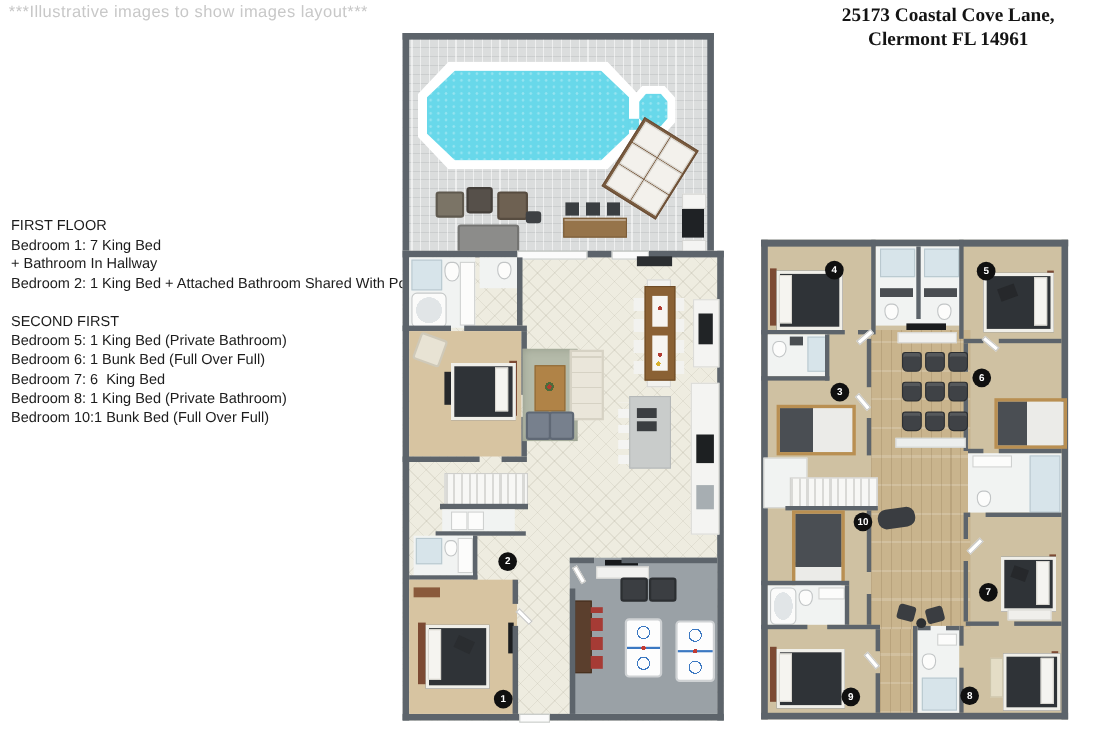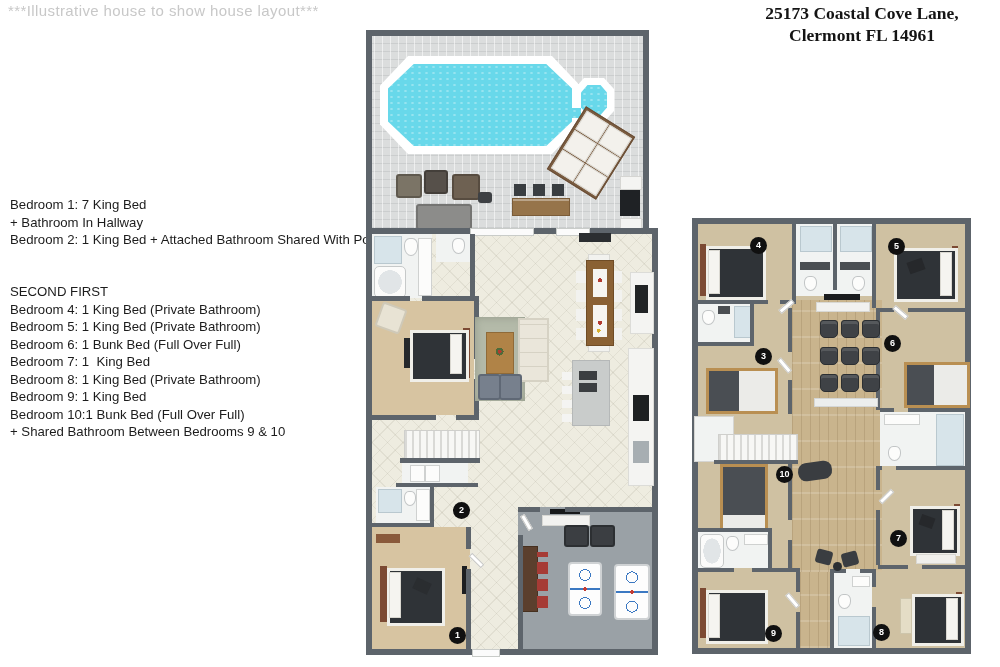--- a/index.html
+++ b/index.html
@@ -51,43 +51,41 @@
       background-image:repeating-linear-gradient(90deg,#d9d9d6 0 2px,transparent 2px 7px)}
   .shower{position:absolute;background:#d7e4ea;border:1px solid #b9c8cf}
   .toilet{position:absolute;background:#fcfcfb;border:1px solid #c2c5c6;border-radius:40% 40% 50% 50%}
   .tub{position:absolute;background:#fbfbfa;border:1px solid #c6c9c9;border-radius:5px;
        background-image:radial-gradient(ellipse at 50% 50%,#e1e5e7 0 55%,transparent 56%)}
   .van{position:absolute;background:#fcfcfb;border:1px solid #cfd1d0}
 </style>
 </head>
 <body>
 
-<div class="watermark">***Illustrative house to show house layout***</div>
+<div class="watermark">***Illustrative images to show images layout***</div>
 
 <div class="address">
   <div>25173 Coastal Cove Lane,</div>
   <div>Clermont FL 14961</div>
 </div>
 
 <div class="legend" style="top:196px">
+  <div class="lg-line">FIRST FLOOR</div>
   <div class="lg-line">Bedroom 1: 7 King Bed</div>
   <div class="lg-line">+ Bathroom In Hallway</div>
   <div class="lg-line">Bedroom 2: 1 King Bed + Attached Bathroom Shared With Pool</div>
 </div>
 
 <div class="legend" style="top:283px">
   <div class="lg-line">SECOND FIRST</div>
-  <div class="lg-line">Bedroom 4: 1 King Bed (Private Bathroom)</div>
   <div class="lg-line">Bedroom 5: 1 King Bed (Private Bathroom)</div>
   <div class="lg-line">Bedroom 6: 1 Bunk Bed (Full Over Full)</div>
-  <div class="lg-line">Bedroom 7: 1  King Bed</div>
+  <div class="lg-line">Bedroom 7: 6  King Bed</div>
   <div class="lg-line">Bedroom 8: 1 King Bed (Private Bathroom)</div>
-  <div class="lg-line">Bedroom 9: 1 King Bed</div>
   <div class="lg-line">Bedroom 10:1 Bunk Bed (Full Over Full)</div>
-  <div class="lg-line">+ Shared Bathroom Between Bedrooms 9 &amp; 10</div>
 </div>
 
 <div class="plan" style="left:366px;top:30px;width:292px;height:625px">
 
   <div class="deck" style="left:0;top:0;width:283px;height:198px">
     <div class="w" style="left:0;top:0;width:283px;height:6px"></div>
     <div class="w" style="left:0;top:0;width:6px;height:198px"></div>
     <div class="w" style="left:277px;top:0;width:6px;height:198px"></div>
 
     <div class="abs oct" style="left:14px;top:26px;width:200px;height:98px;background:#fff">

